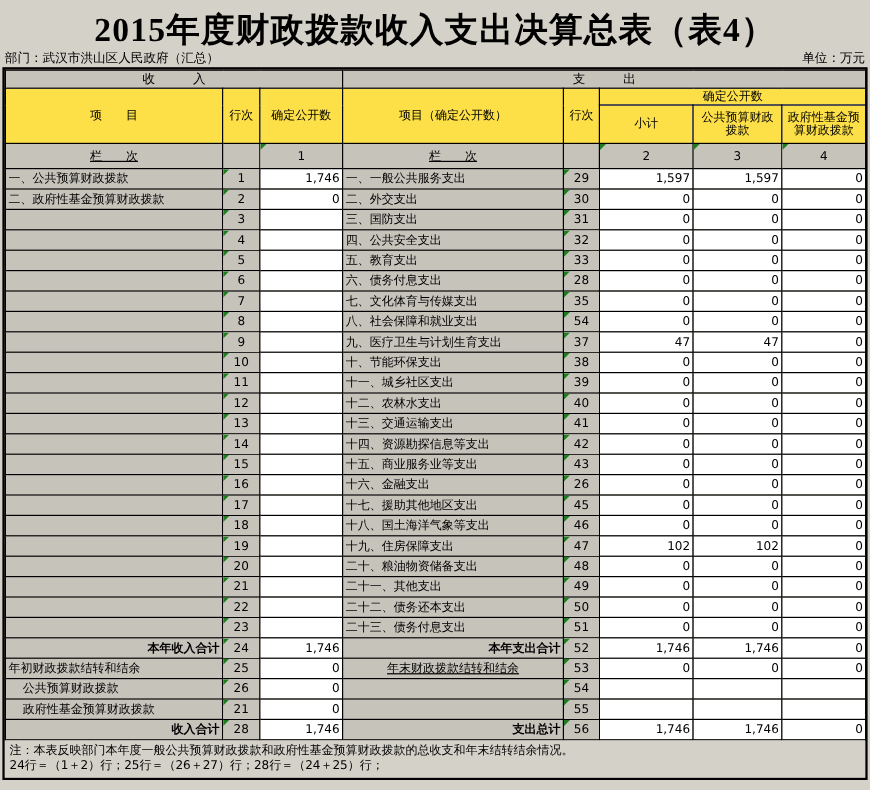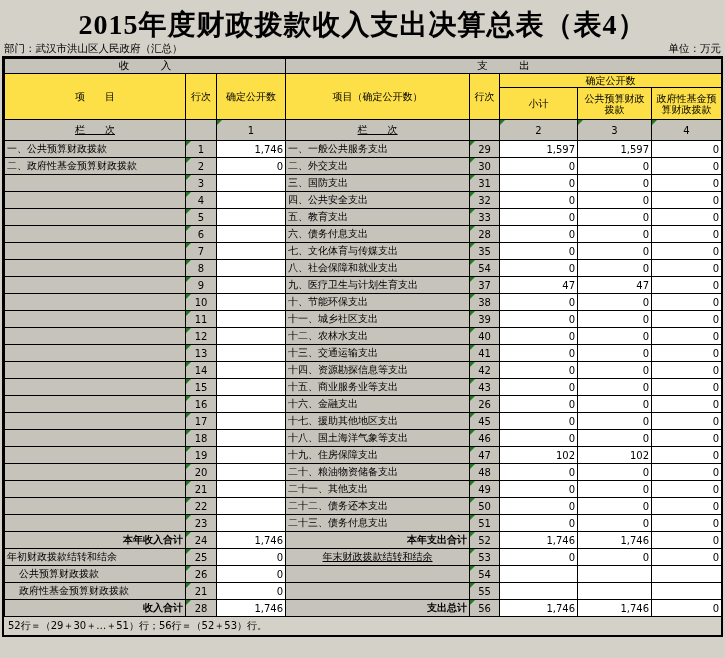--- a/index.html
+++ b/index.html
@@ -396,15 +396,16 @@
           <td class="num">1,746</td>
           <td class="lbl total">支出总计</td>
           <td class="rn">56</td>
           <td class="num">1,746</td>
           <td class="num">1,746</td>
           <td class="num">0</td>
         </tr>
       </tbody>
   </table>
   <div class="notes">
-    <div>52行＝（29＋30＋…＋51）行；56行＝（52＋53）行。</div>
+    <div>注：本表反映部门本年度一般公共预算财政拨款和政府性基金预算财政拨款的总收支和年末结转结余情况。</div>
+    <div>24行＝（1＋2）行；25行＝（26＋27）行；28行＝（24＋25）行；</div>
   </div>
 </div>
 
 </body></html>

